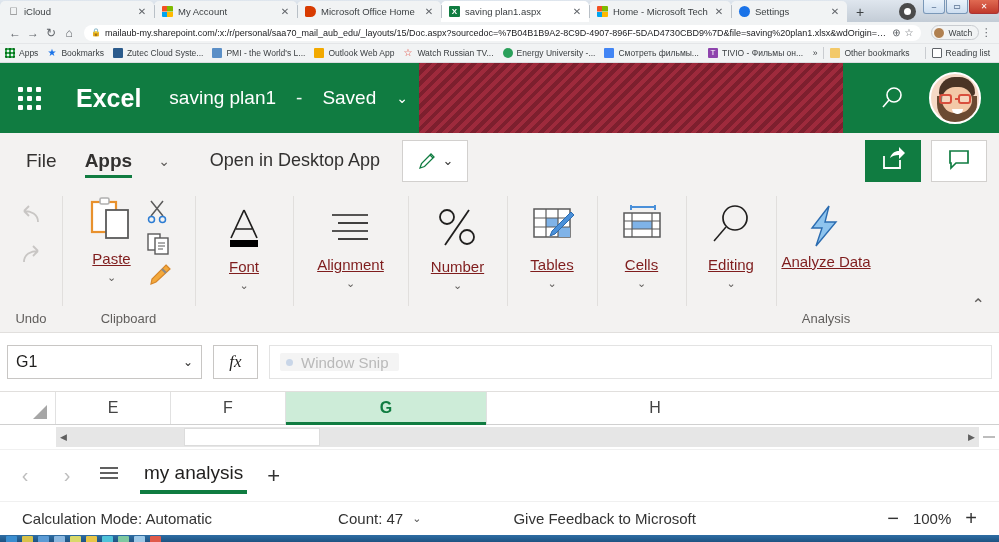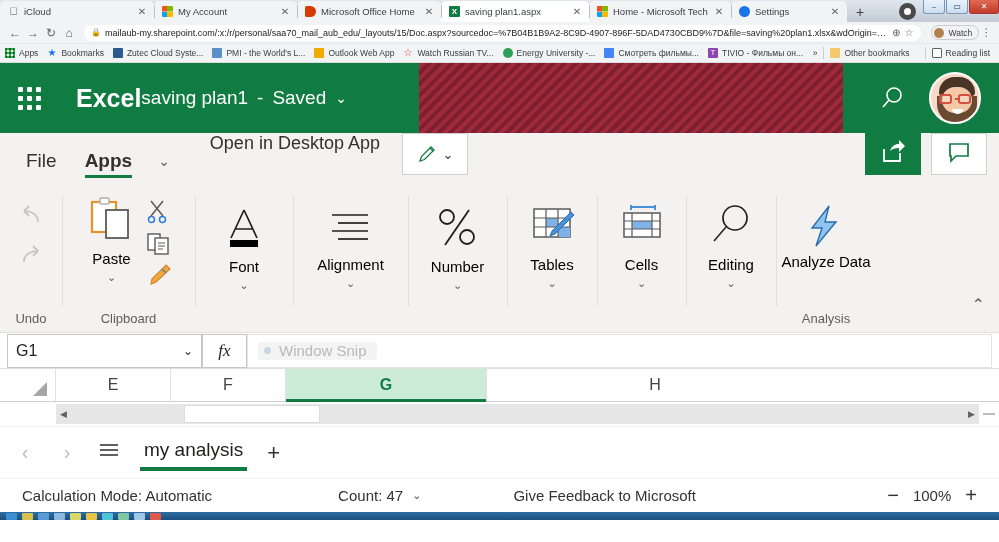--- a/index.html
+++ b/index.html
@@ -90,22 +90,22 @@
     background:
       repeating-linear-gradient(-45deg,
         #9e2a3c 0px, #9e2a3c 4px,
         #7d1f2e 4px, #7d1f2e 8px);
   }
   .waffle { width:36px; margin-left:18px; display:grid;
     grid-template-columns:repeat(3,5px); grid-template-rows:repeat(3,5px);
     gap:4px; position:relative; z-index:2;}
   .waffle i { width:5px;height:5px;background:#fff;border-radius:1px;display:block;}
   .xl-brand { color:#fff; font-size:25px; font-weight:bold; margin-left:22px; position:relative; z-index:2;}
-  .xl-filename { color:#fff; font-size:19px; position:relative; z-index:2;
-    display:flex; align-items:center; gap:9px;}
+  .xl-filename { color:#fff; font-size:19px; margin-left:28px; position:relative; z-index:2;
+    display:flex; align-items:center; gap:20px;}
   .xl-filename .sep { opacity:.95; }
   .xl-chev { font-size:14px; }
   .xl-header-right { margin-left:auto; display:flex; align-items:center; gap:24px;
      padding-right:18px; position:relative; z-index:2;}
   .xl-search { width:26px; height:26px; position:relative; }
   .avatar {
     width:52px; height:52px; border-radius:50%; background:#f6d9c6; overflow:hidden;
     border:2px solid #fff; position:relative;
   }
   .av-hair { position:absolute; left:8px; top:3px; width:36px; height:19px;
@@ -116,21 +116,21 @@
     background:#f3c9a8; border-radius:14px;}
   .av-gl { position:absolute; top:20px; width:13px; height:10px; border:2px solid #d94f3d;
     border-radius:3px; background:rgba(255,255,255,.25);}
   .av-gl.l { left:8px; } .av-gl.r { right:8px; }
   .av-glbridge { position:absolute; left:24px; top:24px; width:5px; height:2px; background:#d94f3d;}
   .av-mouth { position:absolute; left:21px; top:35px; width:11px; height:5px;
     background:#fff; border-radius:0 0 6px 6px;}
 
   
   .ribbon-tabs {
-    height:55px; background:#f3f2f1; display:flex; align-items:flex-start;
+    height:55px; background:#f3f2f1; display:flex; align-items:center;
     padding:0 12px; position:relative;
   }
   .rtab {
     font-size:19px; color:#323130; padding:0 14px; height:55px;
     display:flex; align-items:center; position:relative;
   }
   .rtab.active { font-weight:bold; }
   .rtab.active::after {
     content:""; position:absolute; left:14px; right:14px; bottom:10px;
     height:3px; background:#107c41;
@@ -157,28 +157,28 @@
   .rgroup {
     display:flex; flex-direction:column; align-items:center;
     position:relative; padding-top:8px;
   }
   .rgroup + .rgroup::before {
     content:""; position:absolute; left:0; top:8px; bottom:26px; width:1px; background:#e1dfdd;
   }
   .grp-label { position:absolute; bottom:6px; left:0; right:0; text-align:center;
     font-size:13px; color:#605e5c; }
   .btn-col { display:flex; flex-direction:column; align-items:center; }
-  .btn-lbl { font-size:15px; color:#000000; margin-top:2px; }
+  .btn-lbl { font-size:15px; color:#7f1d1d; margin-top:2px;text-decoration:underline; }
   .btn-chev { font-size:11px; color:#605e5c; margin-top:4px; }
   .collapse-ribbon { position:absolute; right:14px; bottom:18px; font-size:16px; color:#605e5c; }
 
   
   .formula-bar {
-    height:36px; background:#fff; display:flex; align-items:center;
-    padding:0 7px; gap:0; border-bottom:1px solid #e1dfdd;
+    height:59px; background:#fff; display:flex; align-items:center;
+    padding:0 7px; gap:11px; border-bottom:1px solid #e1dfdd;
   }
   .namebox {
     width:195px; height:34px; border:1px solid #c8c6c4; background:#fff;
     display:flex; align-items:center; padding:0 8px; font-size:16px; color:#201f1e;
   }
   .namebox .nb-chev { margin-left:auto; font-size:12px; color:#323130;}
   .fx-btn { width:45px; height:34px; border:1px solid #c8c6c4; background:#fff;
     display:flex; align-items:center; justify-content:center;
     font-family:"Liberation Serif", serif; font-style:italic; font-size:17px; color:#201f1e;}
   .formula-input { flex:1 1 auto; height:34px; border:1px solid #e3e3e3; background:#fff;

